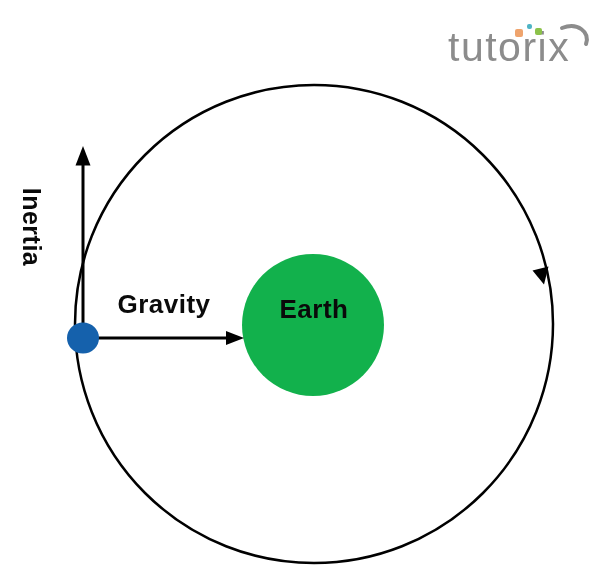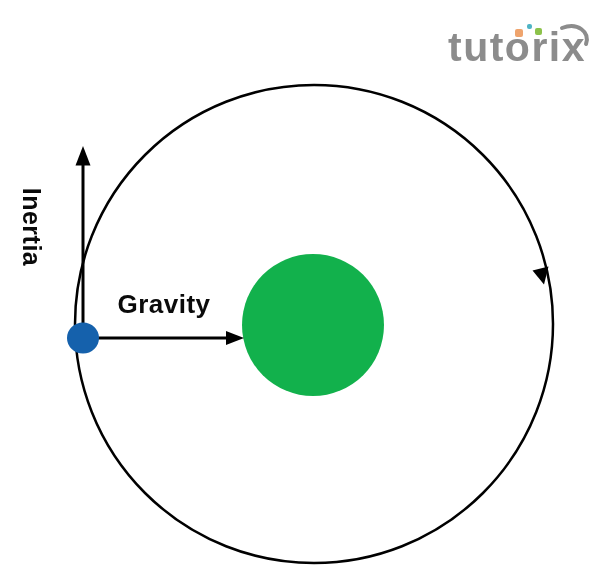--- a/index.html
+++ b/index.html
@@ -54,21 +54,21 @@
     left: 448px;
     top: 18px;
     width: 145px;
     height: 52px;
   }
   #logo-text {
     position: absolute;
     left: 0;
     top: 9px;
     font-size: 41px;
-    font-weight: bold;
+    font-weight: normal;
     letter-spacing: 1.5px;
     line-height: 1;
   }
   .logo-square {
     position: absolute;
     border-radius: 2px;
   }
   #logo-square-orange { left: 67px; top: 11px; width: 8px; height: 8px; }
   #logo-square-teal   { left: 79px; top:  6px; width: 5px; height: 5px; }
   #logo-square-green  { left: 87px; top: 10px; width: 7px; height: 7px; }
@@ -99,20 +99,21 @@
     <line x1="95" y1="338" x2="227" y2="338" stroke-width="3" stroke="#000000"></line>
     <polygon points="226,331 226,345 244,338" fill="#000000"></polygon>
 
     <ellipse cx="83" cy="338" rx="16" ry="15.5" fill="#1561ac"></ellipse>
   </svg>
 
   <div id="inertia-label" class="label">Inertia</div>
 
   <div id="gravity-label" class="label">Gravity</div>
 
+  <div id="earth-label" class="label">Earth</div>
 
   <div id="logo">
     <span id="logo-text" style="color: rgb(140, 140, 140);">tutorix</span>
     <span id="logo-square-orange" class="logo-square" style="background: rgb(239, 164, 109);"></span>
     <span id="logo-square-teal" class="logo-square" style="background: rgb(79, 180, 197);"></span>
     <span id="logo-square-green" class="logo-square" style="background: rgb(140, 194, 74);"></span>
     <svg id="logo-swoosh-svg" viewBox="0 0 45 32" xmlns="http://www.w3.org/2000/svg">
       <path d="M 38 26 C 42 14, 30 4, 14 10" fill="none" stroke-width="4" stroke-linecap="round" stroke="#8c8c8c"></path>
     </svg>
   </div>

